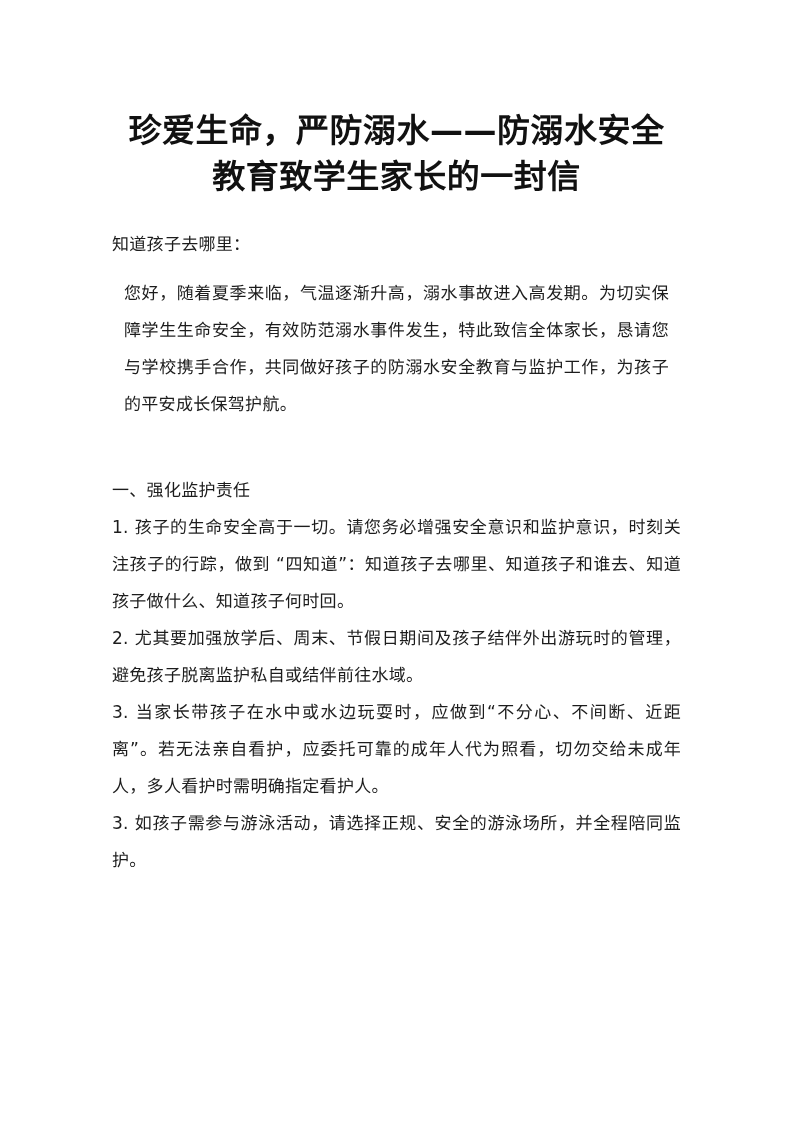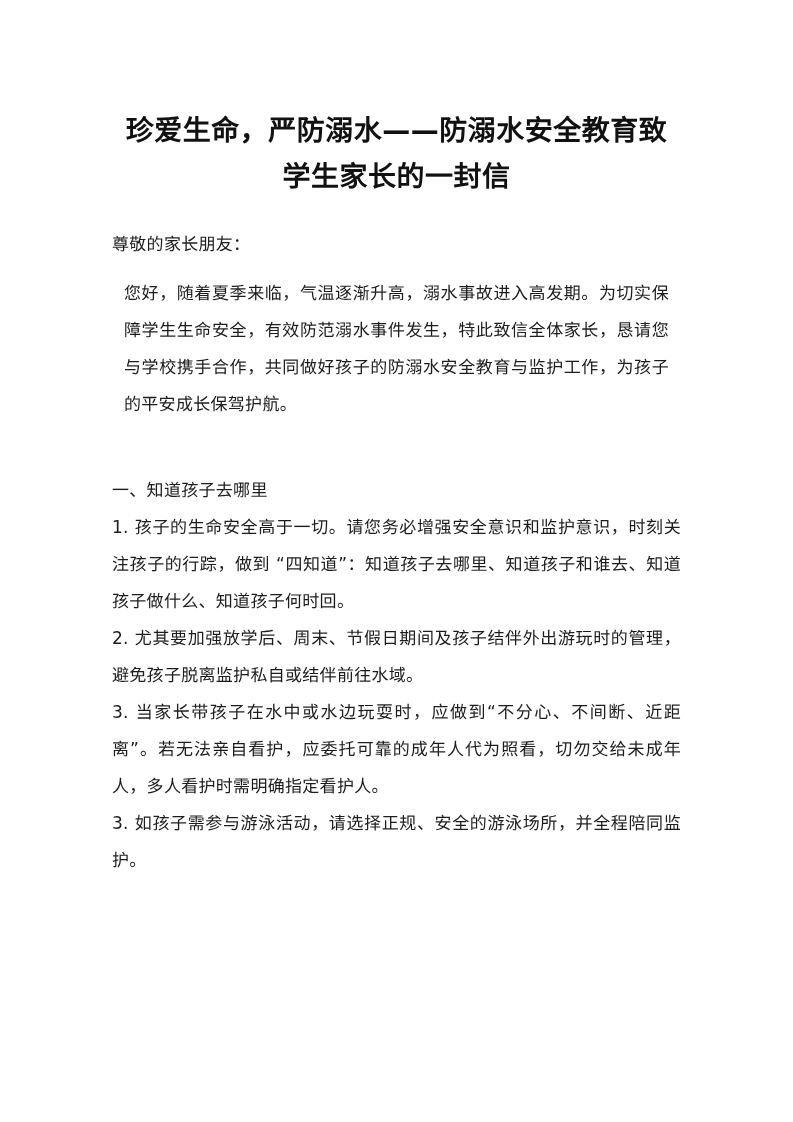--- a/index.html
+++ b/index.html
@@ -17,21 +17,21 @@
   .page {
     position: relative;
     width: 793px;
     height: 1122px;
     box-sizing: border-box;
     padding: 108px 112px 80px 112px;
     background: #ffffff;
     overflow: hidden;
   }
   .doc-title {
-    font-size: 28px;
+    font-size: 33px;
     line-height: 46px;
     font-weight: 700;
     text-align: center;
     letter-spacing: 0.5px;
     margin: 0 0 26px 0;
     color: #111111;
   }
   .body-block {
     font-size: 17px;
     line-height: 37px;
@@ -72,27 +72,27 @@
 </style>
 </head>
 <body>
 
 <div class="page">
 
   <h1 class="doc-title">珍爱生命，严防溺水——防溺水安全教育致学生家长的一封信</h1>
 
   <div class="body-block">
 
-    <p class="salutation">尊敬的家长朋友：</p>
+    <p class="salutation">知道孩子去哪里：</p>
 
     <p class="para">您好，随着夏季来临，气温逐渐升高，溺水事故进入高发期。为切实保障学生生命安全，有效防范溺水事件发生，特此致信全体家长，恳请您与学校携手合作，共同做好孩子的防溺水安全教育与监护工作，为孩子的平安成长保驾护航。</p>
 
     <div class="spacer"></div>
 
-    <p class="section-heading">一、知道孩子去哪里</p>
+    <p class="section-heading">一、强化监护责任</p>
 
     <ul class="list">
       <li class="list-item">1. 孩子的生命安全高于一切。请您务必增强安全意识和监护意识，时刻关注孩子的行踪，做到 “四知道”：知道孩子去哪里、知道孩子和谁去、知道孩子做什么、知道孩子何时回。</li>
       <li class="list-item">2. 尤其要加强放学后、周末、节假日期间及孩子结伴外出游玩时的管理，避免孩子脱离监护私自或结伴前往水域。</li>
       <li class="list-item">3. 当家长带孩子在水中或水边玩耍时，应做到“不分心、不间断、近距离”。若无法亲自看护，应委托可靠的成年人代为照看，切勿交给未成年人，多人看护时需明确指定看护人。</li>
       <li class="list-item">3. 如孩子需参与游泳活动，请选择正规、安全的游泳场所，并全程陪同监护。</li>
     </ul>
 
   </div>
 </div>

